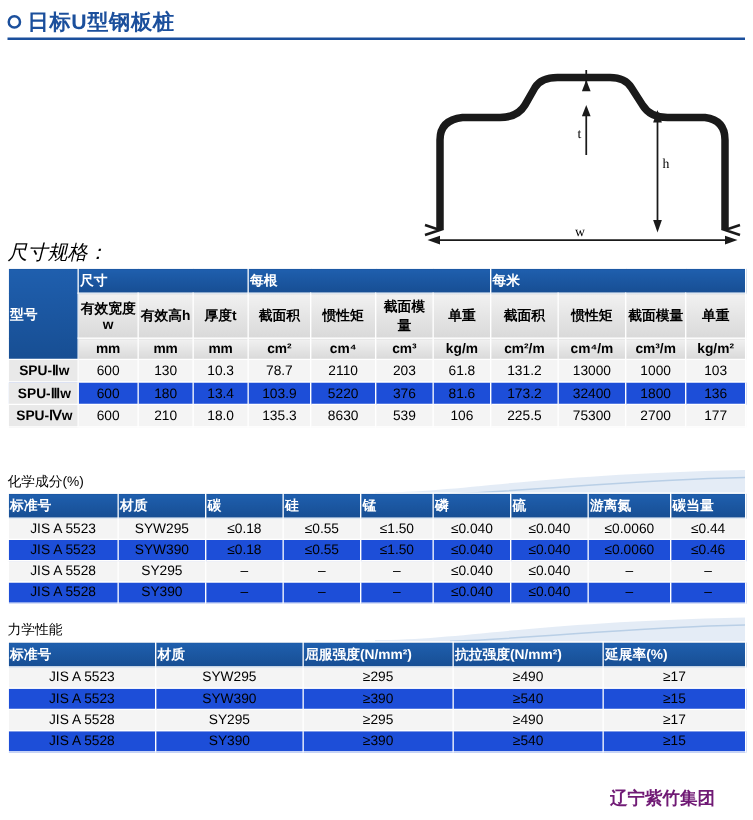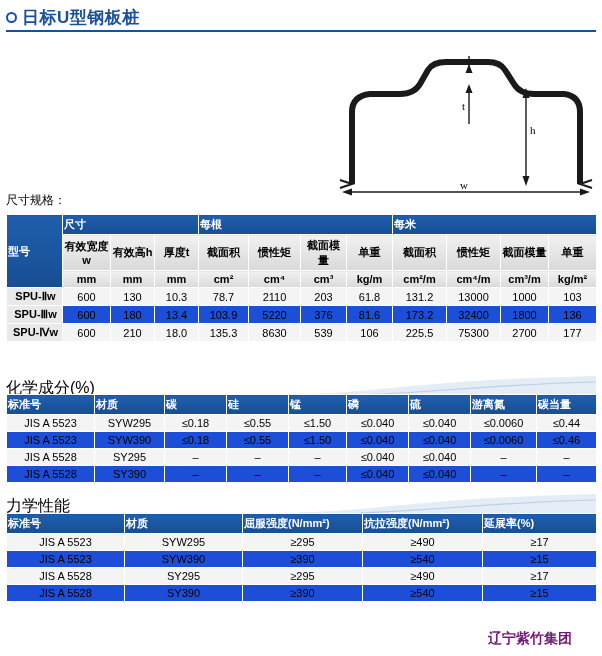--- a/index.html
+++ b/index.html
@@ -63,21 +63,22 @@
   .std-line {
     position: absolute;
     left: 6px;
     top: 172px;
     font-size: 12px;
   }
   .spec-line {
     position: absolute;
     left: 6px;
     top: 192px;
-    font-size: 12px;
+    font-size: 16px;
+    font-style: italic;
   }
   
   table {
     border-collapse: collapse;
     table-layout: fixed;
   }
   .hdr-blue {
     background: linear-gradient(180deg, #1f5fae 0%, #174e93 100%);
     color: #ffffff;
     font-weight: bold;
@@ -113,21 +114,21 @@
   
   .dim-table {
     position: absolute;
     left: 6px;
     top: 214px;
     width: 590px;
   }
   
   .section-caption {
     position: absolute;
-    font-size: 16px;
+    font-size: 11px;
     left: 6px;
   }
   #cap-chem { top: 378px; }
   #cap-mech { top: 496px; }
 
   
   .chem-table {
     position: absolute;
     left: 6px;
     top: 394px;

